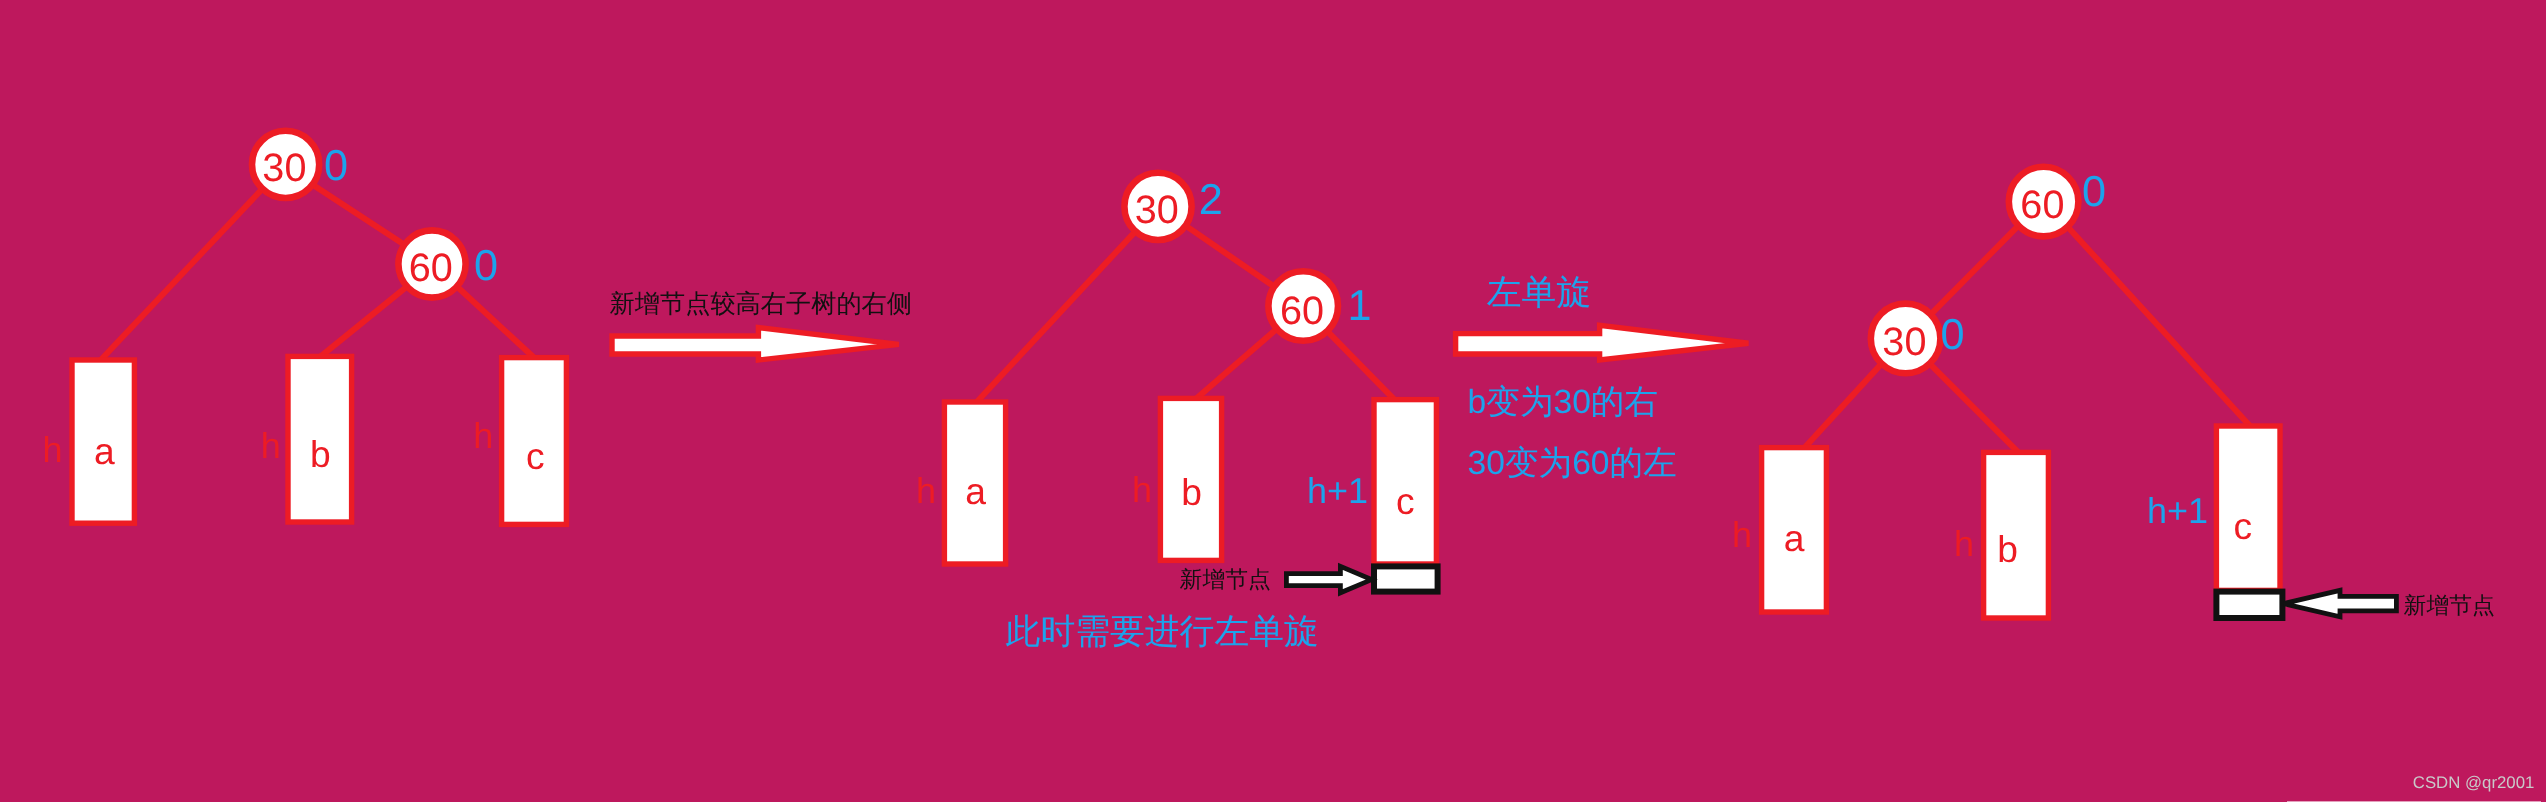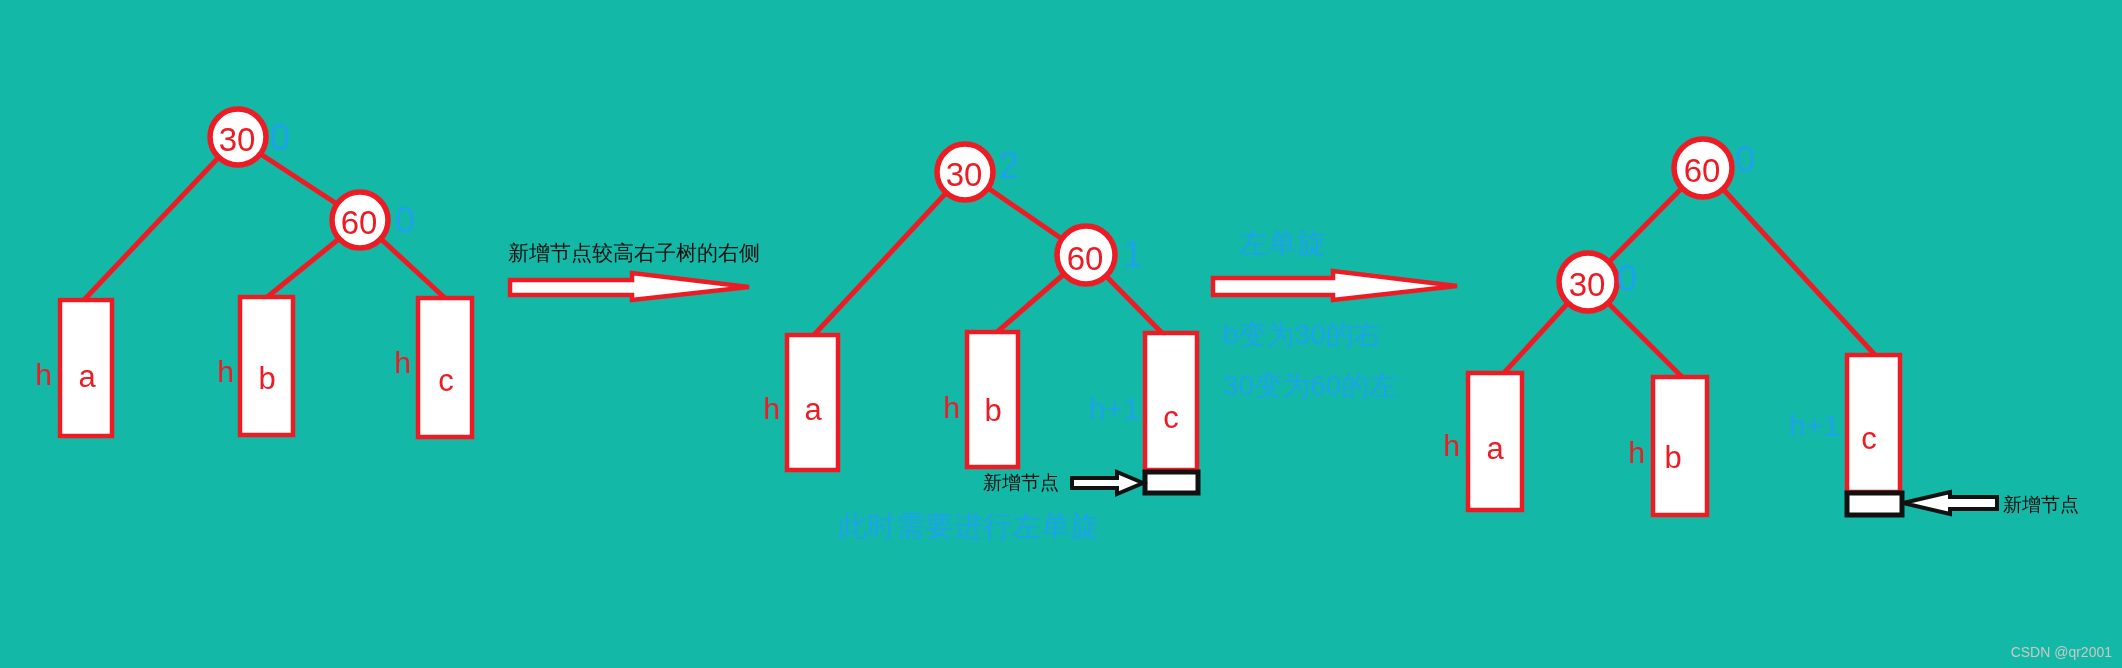--- a/index.html
+++ b/index.html
@@ -1,19 +1,19 @@
 <!DOCTYPE html>
 <html style="--red: #ED1C24; --blue: #1CA3EC; --black: #111111; --gray: #C9C9C9;"><head>
 <meta charset="utf-8">
 <style>
   :root{
     --red:#ED1C24; --blue:#1CA3EC; --black:#111111; --gray:#C9C9C9;
   }
   html,body{margin:0;padding:0;background:#ffffff;}
-  .canvas{position:relative;width:2122px;height:668px;background:#14b8a6;overflow:hidden;}
+  .canvas{position:relative;width:2122px;height:668px;background:#be185d;overflow:hidden;}
   svg{display:block;}
   text{font-family:"Liberation Sans","DejaVu Sans",sans-serif;}
   .edge{stroke:var(--red);stroke-width:5;stroke-linecap:round;fill:none;}
   .node-circle{stroke:var(--red);stroke-width:5.5;fill:#ffffff;}
   .subtree-rect{stroke:var(--red);stroke-width:4.5;fill:#ffffff;}
   .newnode-rect{stroke:var(--black);stroke-width:5;fill:#ffffff;}
   .red-arrow{stroke:var(--red);stroke-width:4.5;fill:#ffffff;stroke-linejoin:miter;}
   .black-arrow{stroke:var(--black);stroke-width:4;fill:#ffffff;stroke-linejoin:miter;}
   .node-num{font-size:33px;fill:var(--red);}
   .bf{font-size:36px;fill:var(--blue);}

